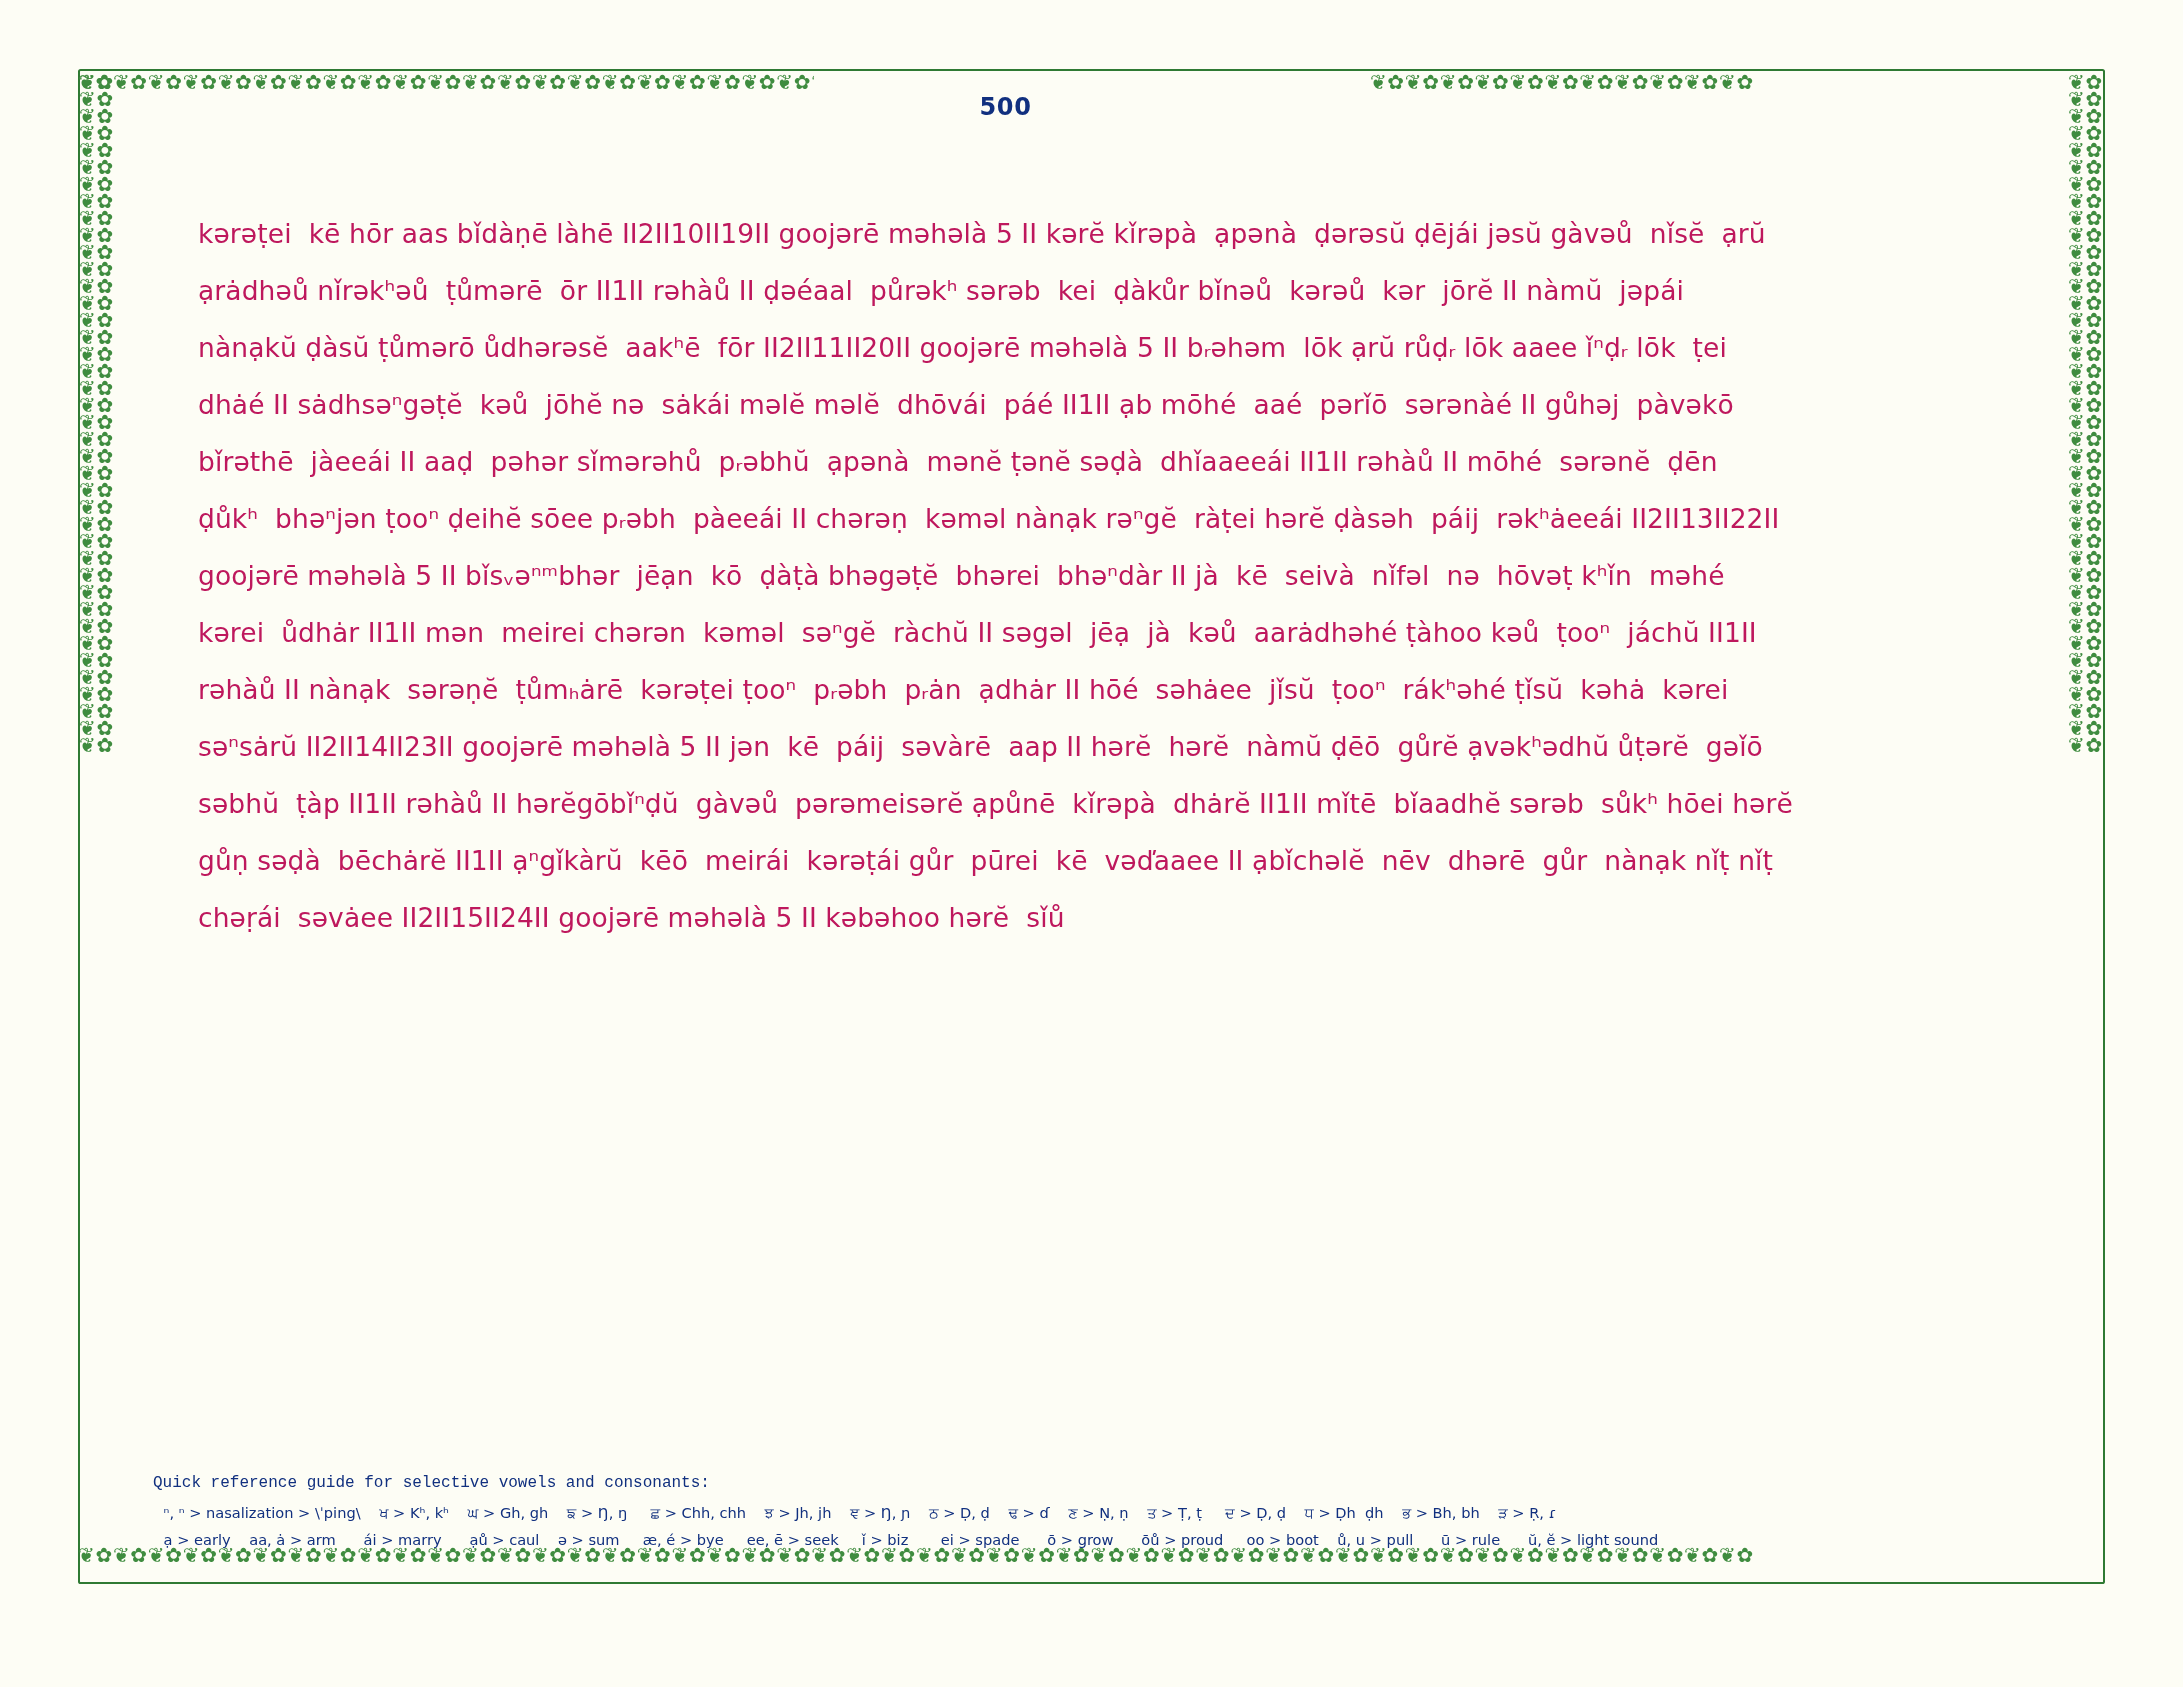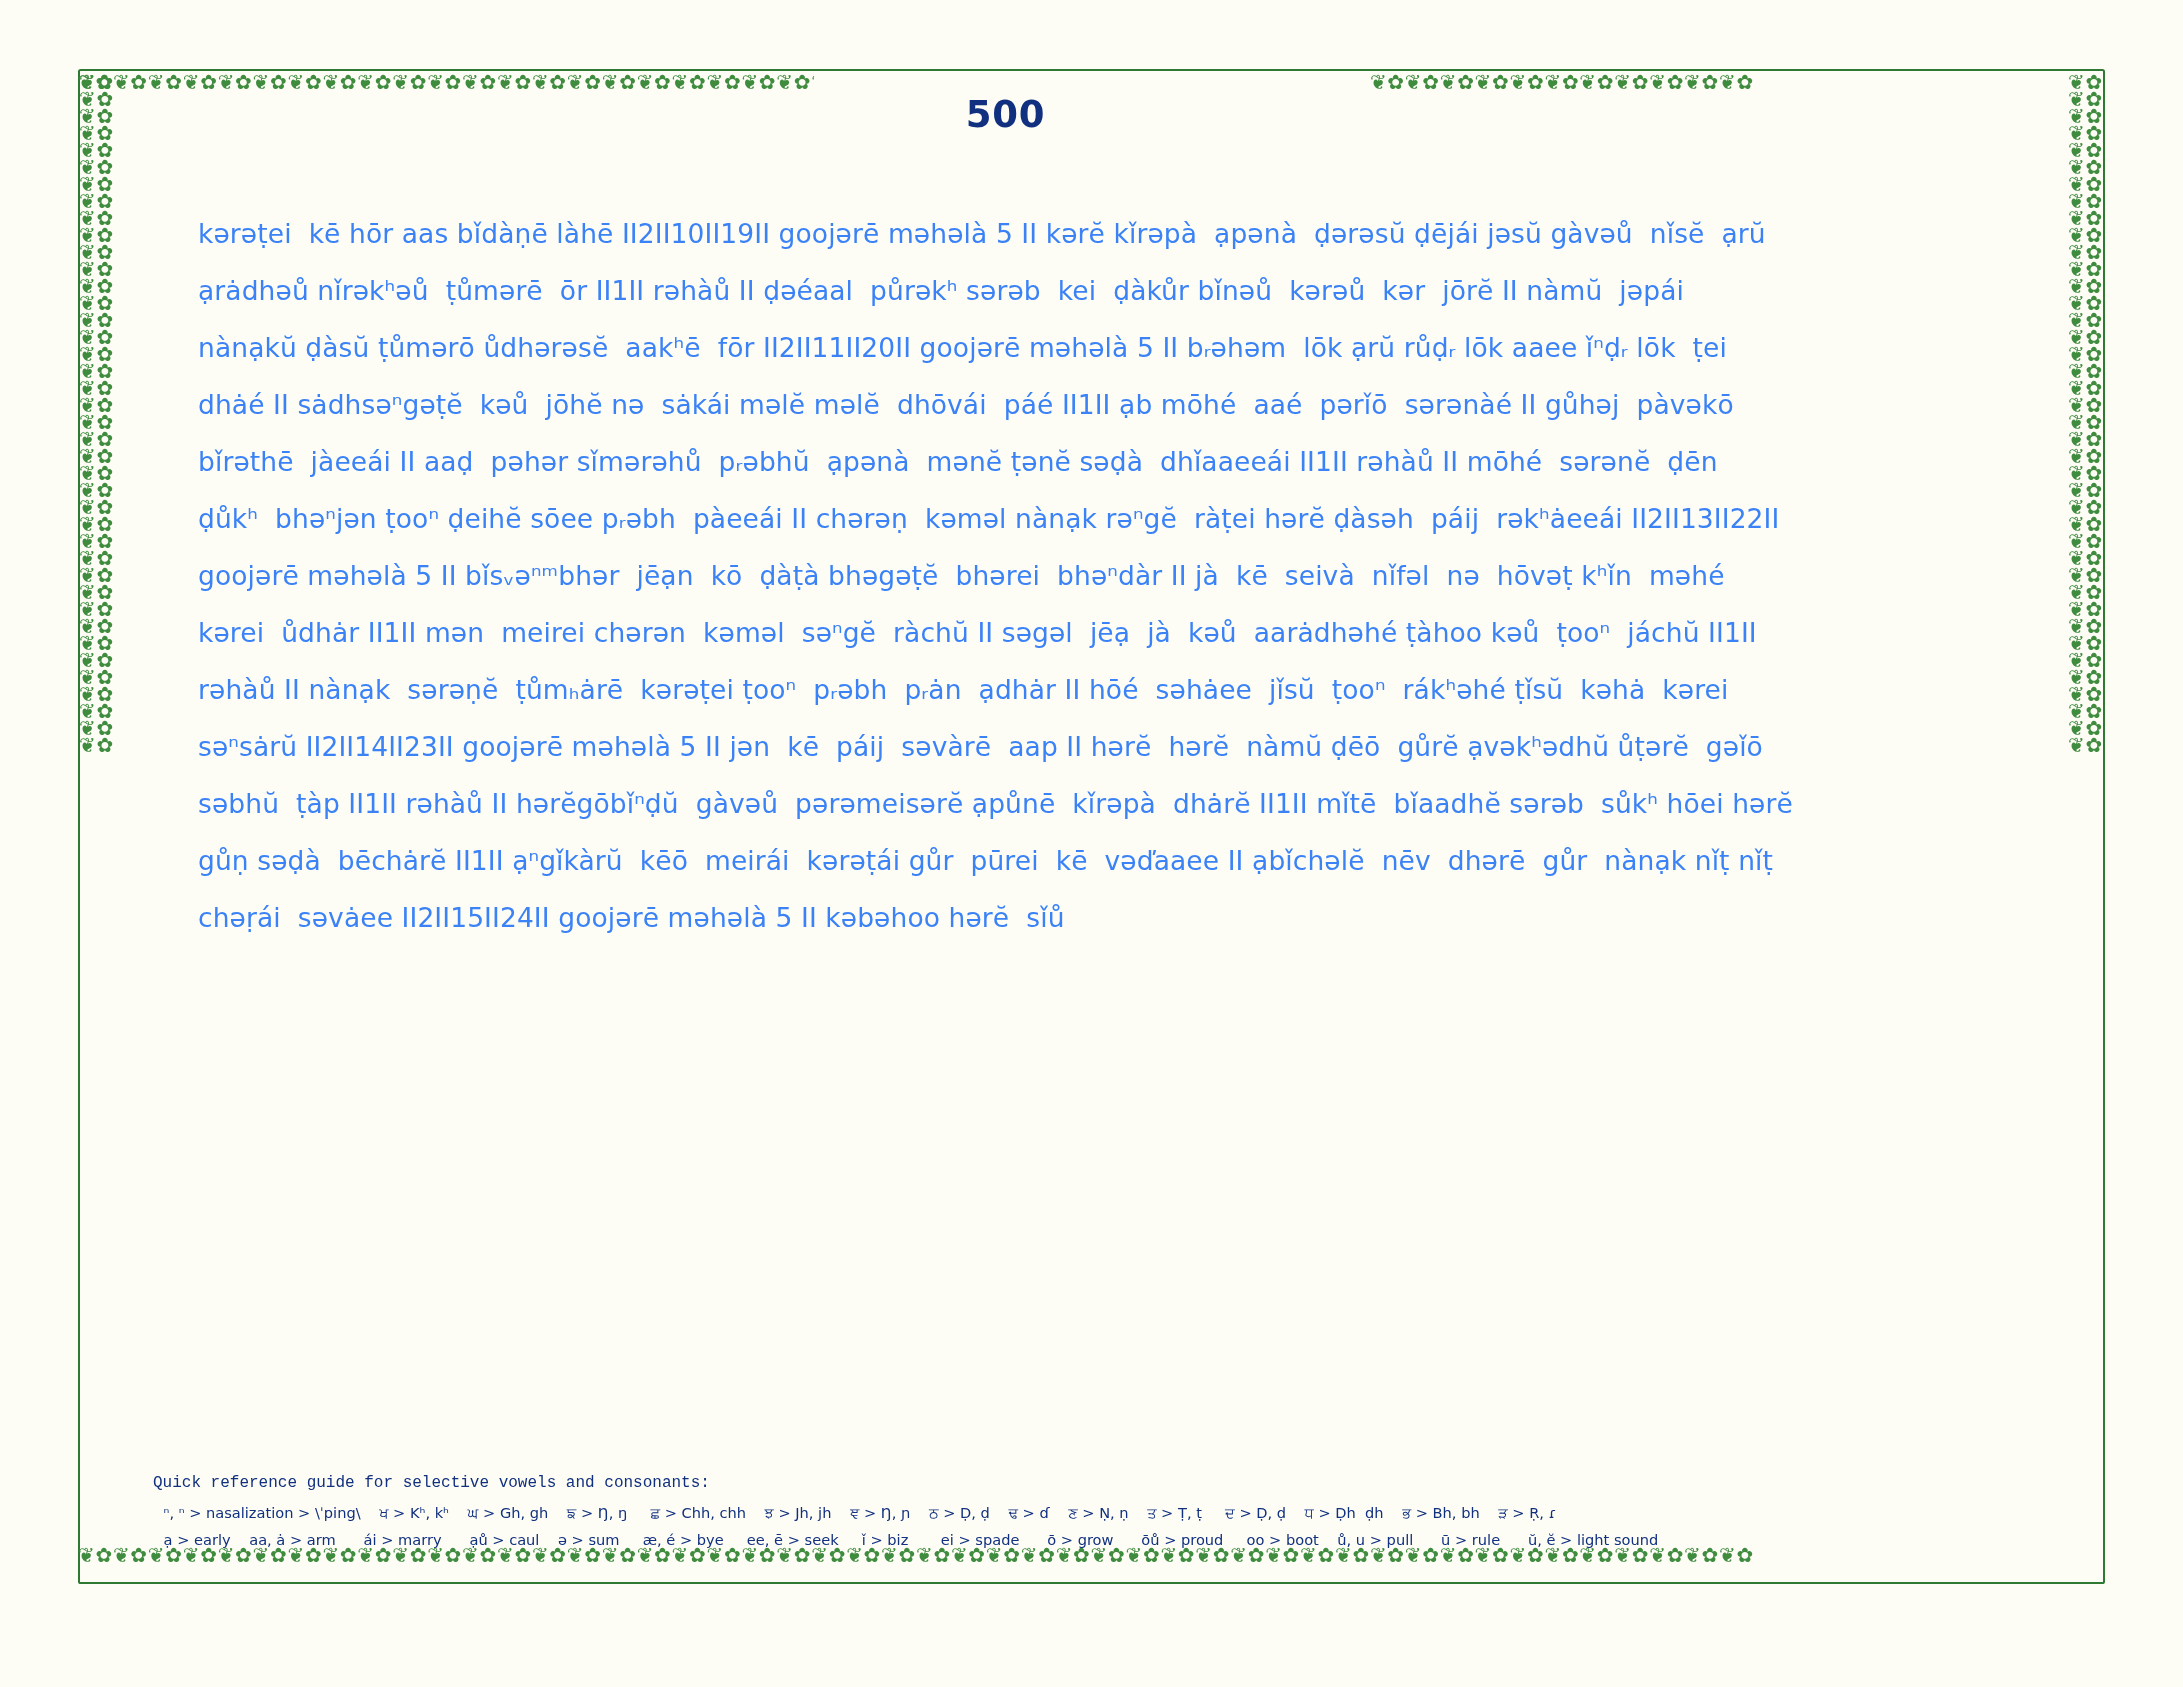--- a/index.html
+++ b/index.html
@@ -45,21 +45,21 @@
   .frame-band.right  { left: 2068px; top: 74px;  width: 37px;   height: 1514px;
                        white-space: normal; word-break: break-all; }
 
   
   .page-number {
     position: absolute;
     left: 0;
     top: 93px;
     width: 2011px;
     text-align: center;
-    font-size: 37px;
+    font-size: 24px;
     font-weight: bold;
     color: #11307f;
     letter-spacing: 0.7px;
   }
   .header-mask {
     position: absolute;
     top: 74px;
     height: 40px;
     background: #fdfdf5;
   }
@@ -69,21 +69,21 @@
   
   .content {
     position: absolute;
     left: 198px;
     top: 205px;
     width: 1786px;
   }
   .verse-line {
     font-size: 26.5px;
     line-height: 57px;
-    color: #3b82f6;
+    color: #be185d;
     white-space: pre-wrap;
     font-family: "DejaVu Sans", sans-serif;
     letter-spacing: 0.1px;
   }
 
   
   .footer {
     position: absolute;
     left: 153px;
     top: 1474px;

